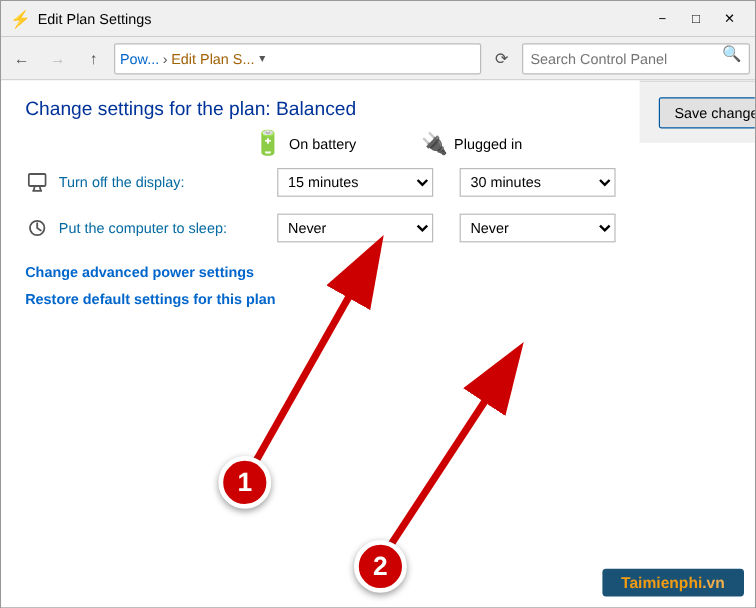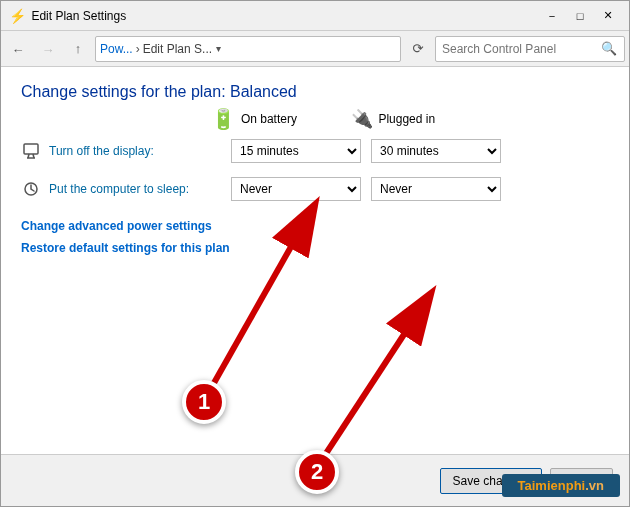--- a/index.html
+++ b/index.html
@@ -12,42 +12,42 @@
     .title-bar-controls { display: flex; gap: 2px; }
     .title-bar-btn { width: 26px; height: 20px; border: none; background: transparent; cursor: pointer; font-size: 11px; display: flex; align-items: center; justify-content: center; color: #000; }
 
     
     .nav-bar { height: 36px; background: #f0f0f0; border-bottom: 1px solid #ccc; display: flex; align-items: center; padding: 0 4px; gap: 4px; flex-shrink: 0; }
     .nav-btn { width: 26px; height: 26px; border: 1px solid transparent; background: transparent; border-radius: 3px; cursor: pointer; display: flex; align-items: center; justify-content: center; font-size: 13px; color: #555; }
     .nav-btn.disabled { color: #bbb; cursor: default; }
     .breadcrumb-bar { display: flex; align-items: center; height: 26px; border: 1px solid #bbb; border-radius: 2px; background: #fff; padding: 0 4px; flex: 1; min-width: 0; font-size: 12px; }
     .breadcrumb-item { color: #0066cc; cursor: pointer; white-space: nowrap; }
     .breadcrumb-sep { margin: 0 3px; color: #555; }
-    .breadcrumb-current { color: #404040; white-space: nowrap; overflow: hidden; text-overflow: ellipsis; }
+    .breadcrumb-current { color: #a16207; white-space: nowrap; overflow: hidden; text-overflow: ellipsis; }
     .breadcrumb-chevron { margin-left: 4px; font-size: 10px; color: #555; }
     .refresh-btn { width: 26px; height: 26px; border: 1px solid transparent; background: transparent; border-radius: 3px; cursor: pointer; display: flex; align-items: center; justify-content: center; color: #555; }
-    .search-box { height: 26px; border: 1px solid #bbb; border-radius: 2px; background: #fff; display: flex; align-items: center; padding: 0 6px; width: 190px; }
+    .search-box { height: 26px; border: 1px solid #bbb; border-radius: 2px; background: #fff; display: flex; padding: 0 6px; width: 190px; }
     .search-input { border: none; outline: none; font-size: 12px; color: #aaa; flex: 1; background: transparent; }
     .search-icon { color: #aaa; font-size: 13px; }
 
     
-    .content { flex: 1; background: #fff; overflow: hidden; display: flex; flex-direction: column; }
+    .content { flex: 1; background: #fff; overflow: hidden; display: flex; }
     .main-area { padding: 16px 20px; flex: 1; }
     .page-title { color: #003399; font-size: 16px; font-weight: normal; margin-bottom: 6px; }
     .page-subtitle { color: #333; font-size: 12px; margin-bottom: 20px; }
 
     
     .settings-table { width: 100%; }
     .settings-header-row { display: flex; margin-left: 190px; margin-bottom: 8px; gap: 10px; }
     .col-header { display: flex; align-items: center; gap: 5px; font-size: 12px; color: #000; min-width: 130px; }
 
     .settings-row { display: flex; align-items: center; margin-bottom: 14px; }
     .row-icon { width: 20px; height: 20px; margin-right: 8px; display: flex; align-items: center; justify-content: center; }
     .row-label { width: 162px; font-size: 12px; color: #0369a1; }
-    .row-selects { display: flex; gap: 10px; padding-left: 20px; }
+    .row-selects { display: flex; gap: 22px; padding-left: 20px; }
     .power-select { width: 130px; height: 24px; border: 1px solid #bbb; background: #fff; font-size: 12px; padding: 0 4px; cursor: pointer; appearance: auto; }
 
     
     .links-area { margin-top: 18px; }
     .power-link { display: block; color: #0066cc; font-size: 12px; text-decoration: none; margin-bottom: 8px; cursor: pointer; font-weight: bold; }
 
     
     .bottom-bar { height: 52px; background: #f0f0f0; border-top: 1px solid #ccc; display: flex; align-items: center; justify-content: flex-end; padding: 0 16px; gap: 8px; flex-shrink: 0; }
     .btn { height: 26px; padding: 0 12px; border: 1px solid #aaa; background: #e1e1e1; font-size: 12px; cursor: pointer; border-radius: 2px; }
     .btn-save { background: #e1e1e1; border: 1px solid #0058a3; font-weight: normal; }

